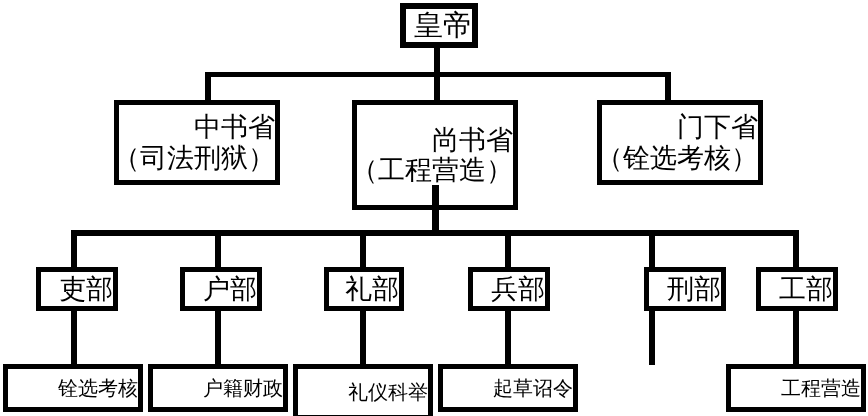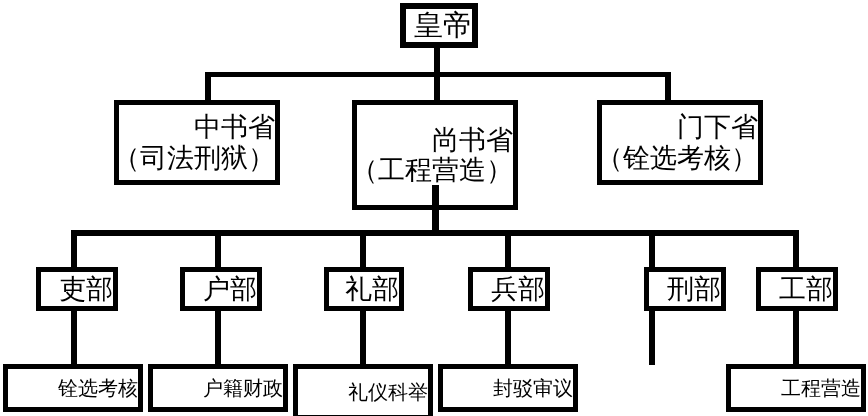--- a/index.html
+++ b/index.html
@@ -121,19 +121,19 @@
   <div class="node lvl-duty" style="left:3px; top:364px; width:140px; height:48px;">
     <span class="node-line">铨选考核</span>
   </div>
   <div class="node lvl-duty" style="left:148px; top:364px; width:140px; height:48px;">
     <span class="node-line">户籍财政</span>
   </div>
   <div class="node lvl-duty" style="left:293px; top:364px; width:140px; height:56px;">
     <span class="node-line">礼仪科举</span>
   </div>
   <div class="node lvl-duty" style="left:438px; top:364px; width:140px; height:48px;">
-    <span class="node-line">封驳审议</span>
+    <span class="node-line">起草诏令</span>
   </div>
   <div class="node lvl-duty" style="left:726px; top:364px; width:140px; height:48px;">
     <span class="node-line">工程营造</span>
   </div>
 
 </div>
 
 </body></html>

